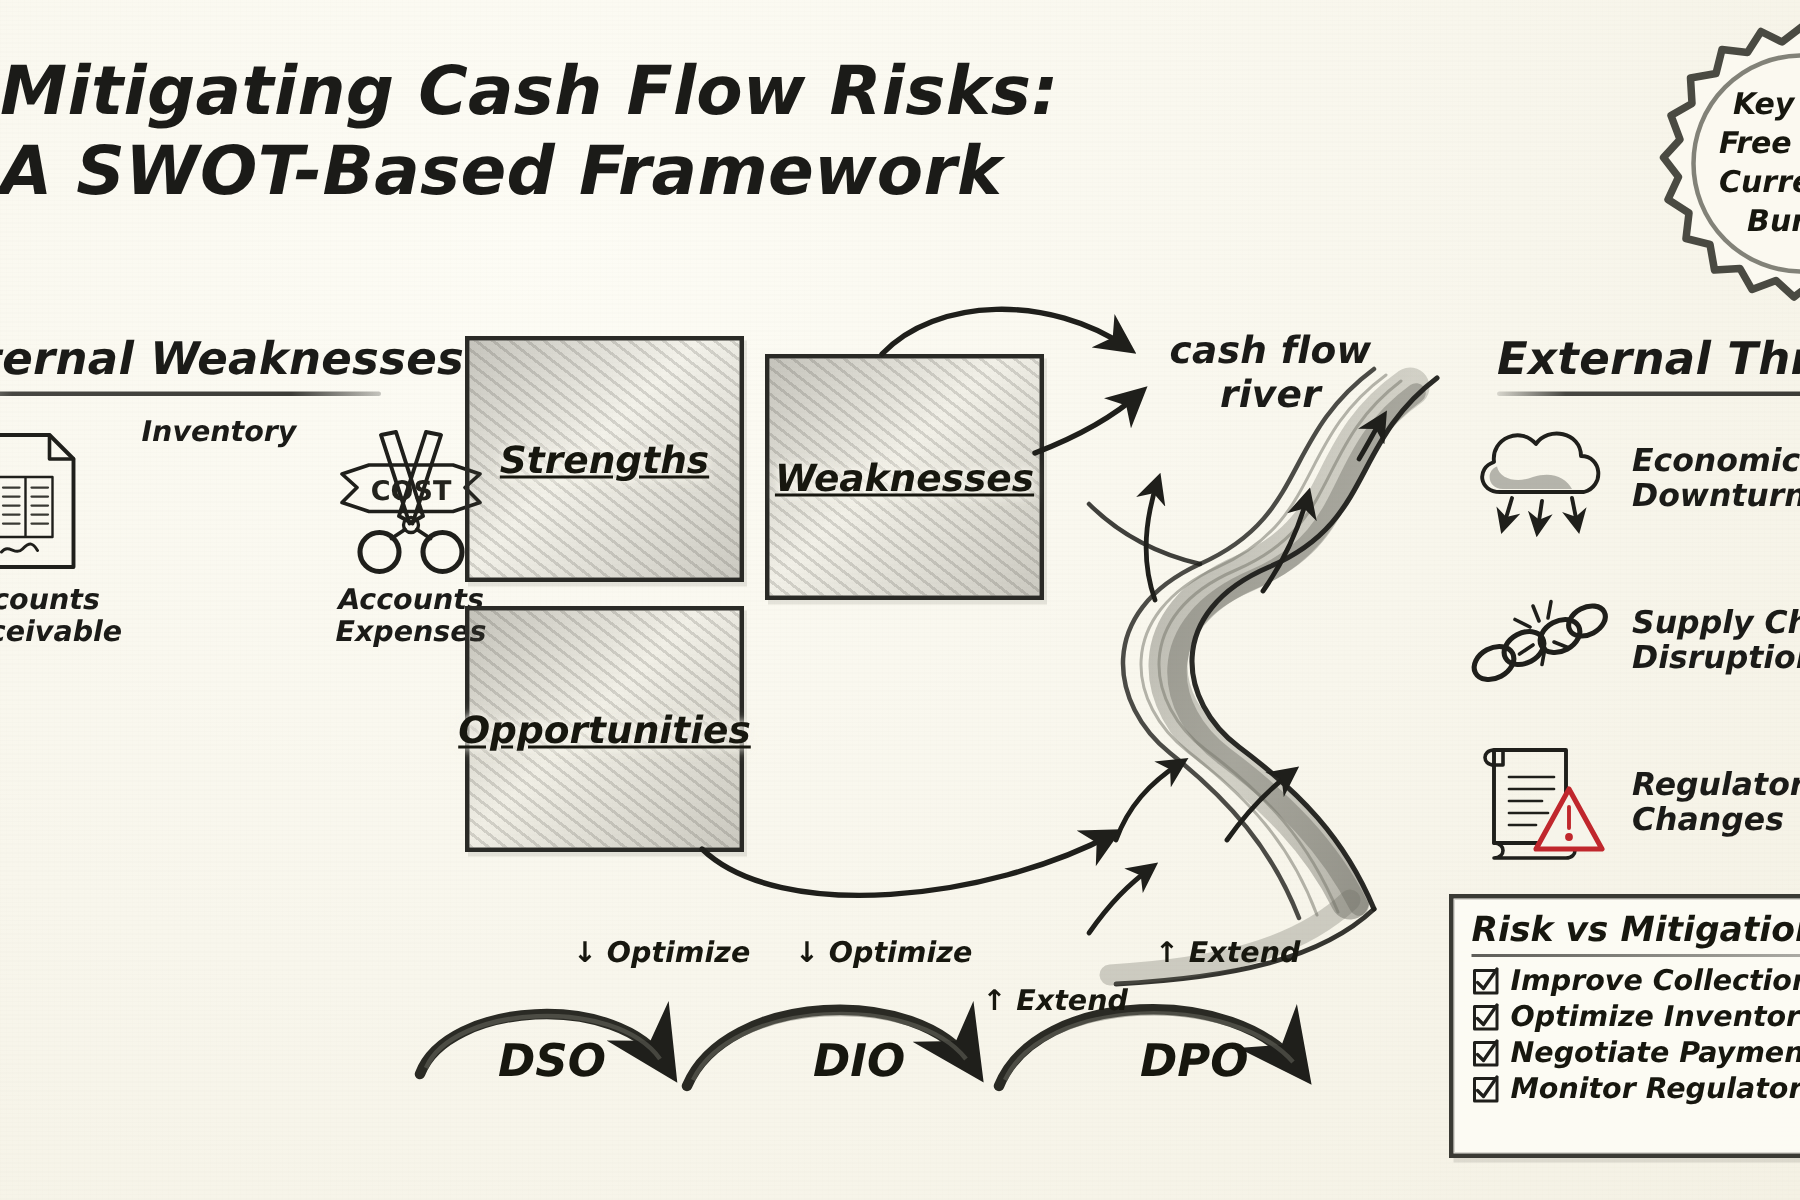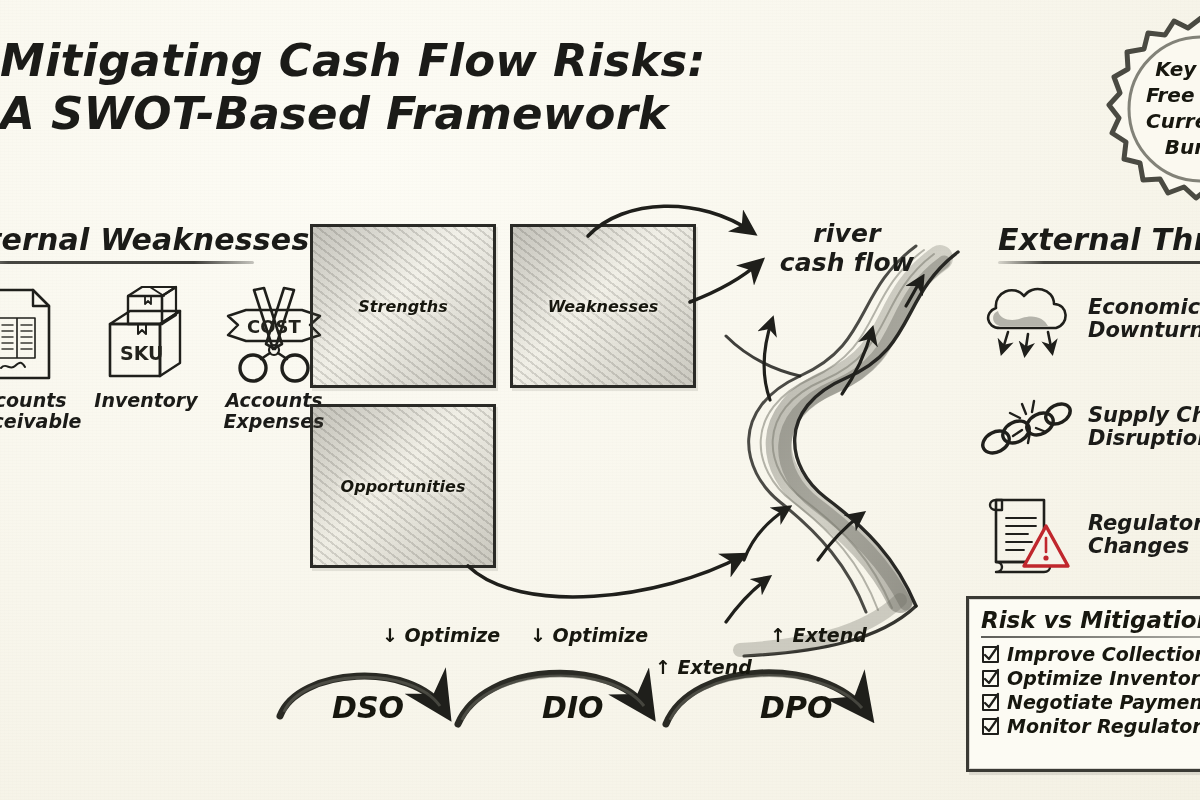--- a/index.html
+++ b/index.html
@@ -93,26 +93,27 @@
   .quad {
     position:absolute; width: 186px; height: 164px;
     border: 3px solid #2a2a26;
     display:flex; align-items:center; justify-content:center;
     background:
       repeating-linear-gradient(38deg, rgba(60,58,52,.17) 0 2px, rgba(60,58,52,0) 2px 7px),
       linear-gradient(135deg, rgba(70,68,60,.30) 0%, rgba(70,68,60,.05) 45%, rgba(70,68,60,.26) 100%);
     box-shadow: 2px 3px 0 rgba(40,38,32,.10);
   }
   .quad span {
-    font-size: 16px; color:#17170f;
+    font-size: 25px; color:#17170f;
     font-family:"DejaVu Sans", sans-serif; font-style:italic; font-weight:bold;
     text-shadow: 0 0 5px rgba(250,248,239,.95), 0 0 9px rgba(250,248,239,.8);
+    text-decoration: underline;
   }
   #q-s { left: 0;   top: 0; }
-  #q-w { left: 200px; top: 0; }
+  #q-w { left: 200px; top: 12px; }
   #q-o { left: 0;   top: 180px; align-items: center; }
   #q-t { left: 200px; top: 180px; }
 
   
   #river-label {
     position:absolute; left: 772px; top: 220px;
     font-size: 25px; line-height: 1.15; text-align:center; width: 150px;
   }
 
   
@@ -199,35 +200,20 @@
           <path class="ink" stroke-width="2" d="M22 84 c5 -6 9 3 14 -2 s7 -4 10 1"></path>
         </svg>
       </div>
       <div class="icon-label">
         <div>Accounts</div>
         <div>Receivable</div>
       </div>
     </div>
 
     <div class="icon-cell">
-      <div class="icon-art">
-        <svg width="96" height="104" viewBox="0 0 96 104">
-
-          <path class="ink" stroke-width="2.6" fill="#f6f4ea" d="M12 44 h50 v52 h-50 z"></path>
-          <path class="ink" stroke-width="2.4" fill="#e6e3d6" d="M62 44 l20 -13 v52 l-20 13 z"></path>
-          <path class="ink" stroke-width="2.4" fill="#f0eee2" d="M12 44 l20 -13 h50 l-20 13 z"></path>
-          <text x="22" y="80" font-family="DejaVu Sans, sans-serif" font-size="19" font-weight="bold" fill="#23231d">SKU</text>
-          <path class="ink" stroke-width="2" d="M40 44 v10 l4 -4 l4 4 v-10"></path>
-
-          <path class="ink" stroke-width="2.4" fill="#f6f4ea" d="M30 16 h34 v28 h-34 z"></path>
-          <path class="ink" stroke-width="2.2" fill="#e3e0d3" d="M64 16 l14 -9 v28 l-14 9 z"></path>
-          <path class="ink" stroke-width="2.2" fill="#efede1" d="M30 16 l14 -9 h34 l-14 9 z"></path>
-          <path class="ink" stroke-width="1.8" d="M47 16 v8 l3 -3 l3 3 v-8 M52 7 l14 9"></path>
-        </svg>
-      </div>
       <div class="icon-label">
         <div>Inventory</div>
       </div>
     </div>
 
     <div class="icon-cell">
       <div class="icon-art">
         <svg width="108" height="104" viewBox="0 0 108 104">
 
           <path class="ink" stroke-width="2.6" fill="#f1efe4" d="M34 10 l10 -2 l18 56 l-9 5 z"></path>
@@ -306,22 +292,22 @@
       <path class="ink" stroke-width="3.2" marker-end="url(#ah2)" d="M770 400 C 760 372, 764 344, 772 320"></path>
       <path class="ink" stroke-width="3.2" marker-end="url(#ah2)" d="M842 394 C 856 374, 866 352, 872 330"></path>
       <path class="ink" stroke-width="3.2" marker-end="url(#ah2)" d="M906 306 C 912 296, 916 288, 922 278"></path>
       <path class="ink" stroke-width="3.2" marker-end="url(#ah2)" d="M744 560 C 752 538, 766 522, 788 508"></path>
       <path class="ink" stroke-width="3.2" marker-end="url(#ah2)" d="M818 560 C 832 540, 846 526, 862 514"></path>
       <path class="ink" stroke-width="3.2" marker-end="url(#ah2)" d="M726 622 C 740 602, 752 590, 768 578"></path>
     </g>
   </svg>
 
   <div id="river-label" class="hand">
+    <div>cash flow</div>
     <div>river</div>
-    <div>cash flow</div>
   </div>
 
   <div id="right-head" class="panel-head hand">
     <span>External Threats</span>
     <span class="rule"></span>
   </div>
 
   <div id="right-threats">
 
     <div class="threat-row">

